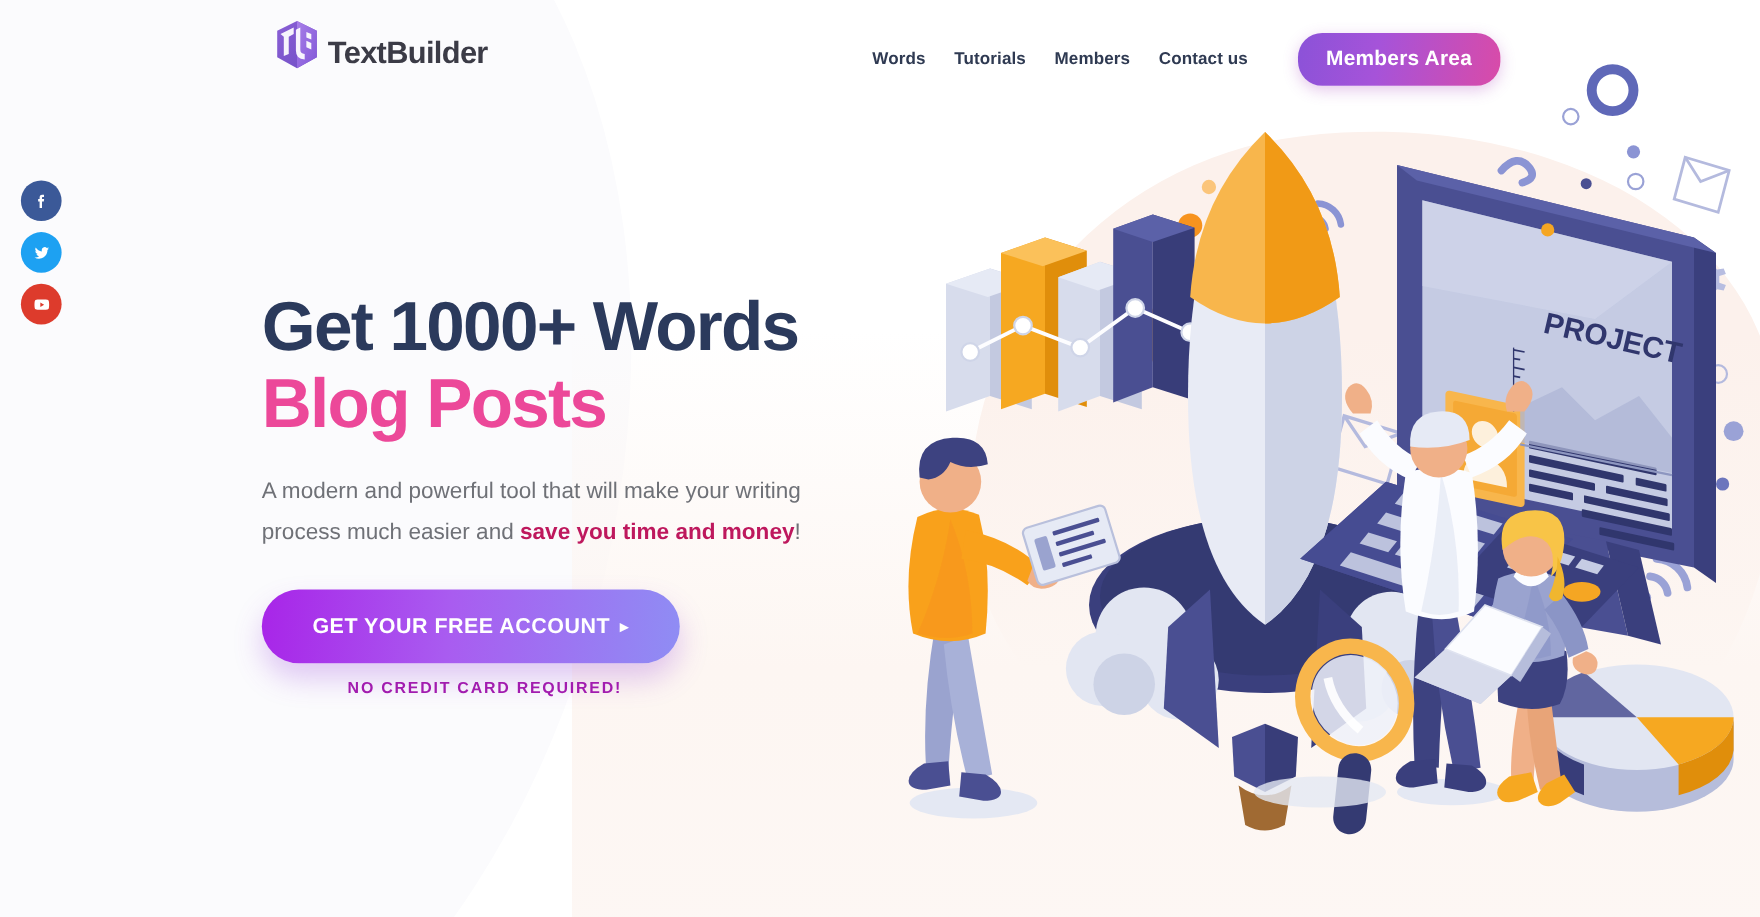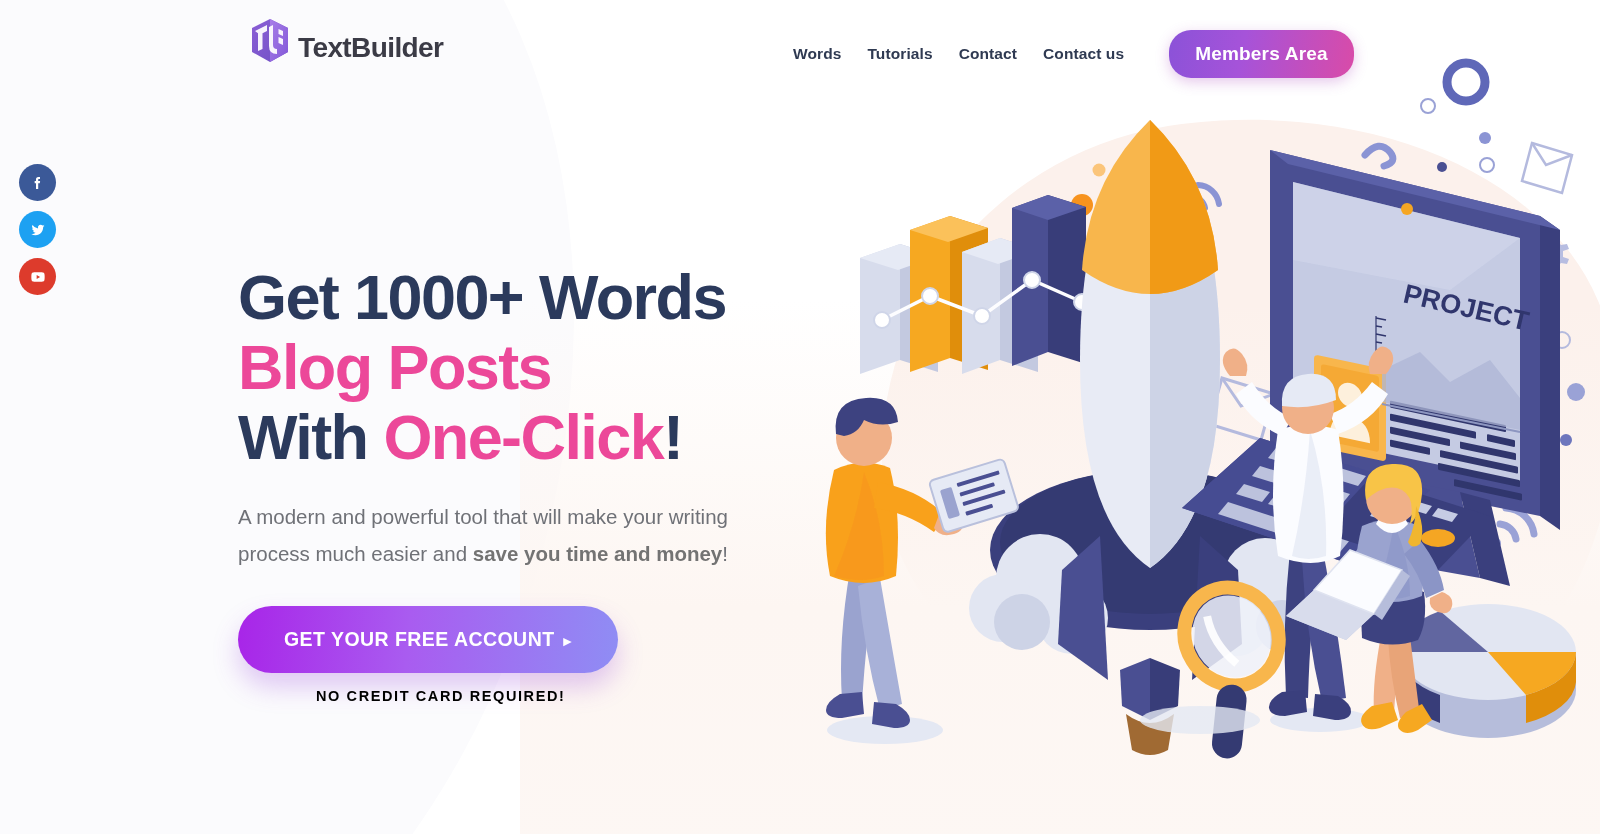--- a/index.html
+++ b/index.html
@@ -82,35 +82,35 @@
     letter-spacing:-1.6px; color:#2b3a5c; margin:0 0 26px 0;
   }
   h1.headline .accent{ color:#ec4899; }
   h1.headline .excl{ color:#2b3a5c; }
   .hl-line{ display:block; white-space:nowrap; }
 
   p.subcopy{
     font-size:20.5px; line-height:37px; color:#6f7177;
     font-weight:normal; max-width:530px; margin-bottom:34px;
   }
-  p.subcopy b{ color:#737373; font-weight:bold; }
+  p.subcopy b{ color:#be185d; font-weight:bold; }
 
   .cta-btn{
     display:inline-flex; align-items:center; gap:9px;
     background:linear-gradient(95deg,#a825e8 0%,#a95cf0 45%,#8f8df4 100%);
     color:#fff; border:none; cursor:pointer;
     font-size:19.5px; font-weight:bold; letter-spacing:0.45px;
     padding:22px 46px; border-radius:34px;
     box-shadow:0 14px 26px rgba(150,70,220,.28);
     justify-content:space-between;
   }
   .cta-arrow{ font-size:15px; line-height:1; transform:translateY(1px); }
   .cta-note{
     margin-top:15px; margin-left:78px;
-    font-size:14.5px; font-weight:bold; letter-spacing:1.6px; color:#000000;
+    font-size:14.5px; font-weight:bold; letter-spacing:1.6px; color:#a21caf;
   }
 
   
   .illus{ position:absolute; left:790px; top:30px; width:810px; height:790px; z-index:10; }
   .illus svg{ width:100%; height:100%; display:block; }
 </style>
 </head>
 <body>
 
 <div class="bg-left-swoosh"></div>
@@ -137,21 +137,21 @@
       <path d="M20 9 L24 7 L24 27 Q24 31 28 31 L28 36 Q20 36 20 28 Z" fill="#ffffff" opacity=".93"></path>
       <path d="M29.5 11 L34 13 L34 18 L29.5 16 Z" fill="#ffffff" opacity=".93"></path>
       <path d="M29.5 19 L34 21 L34 27 L29.5 25 Z" fill="#ffffff" opacity=".93"></path>
     </svg>
     <span class="logo-text">TextBuilder</span>
   </div>
 
   <nav>
     <a class="nav-link">Words</a>
     <a class="nav-link">Tutorials</a>
-    <a class="nav-link">Contact</a>
+    <a class="nav-link">Members</a>
     <a class="nav-link">Contact us</a>
     <button class="members-btn">Members Area</button>
   </nav>
 
 </header>
 
 <div class="social-rail">
   <div class="social-btn sb-fb">
     <svg viewBox="0 0 24 24">
       <path d="M15 3h-2.5C10 3 9 4.5 9 6.8V9H7v3.2h2V21h3.3v-8.8h2.4L15.2 9h-2.9V7.2c0-.8.2-1.2 1.2-1.2H15V3z"></path>
@@ -167,21 +167,20 @@
       <path d="M21.6 7.2a2.5 2.5 0 0 0-1.8-1.8C18.2 5 12 5 12 5s-6.2 0-7.8.4A2.5 2.5 0 0 0 2.4 7.2 26 26 0 0 0 2 12c0 1.6.1 3.2.4 4.8a2.5 2.5 0 0 0 1.8 1.8C5.8 19 12 19 12 19s6.2 0 7.8-.4a2.5 2.5 0 0 0 1.8-1.8c.3-1.6.4-3.2.4-4.8s-.1-3.2-.4-4.8zM10 15V9l5.2 3L10 15z"></path>
     </svg>
   </div>
 </div>
 
 <div class="hero-copy">
 
   <h1 class="headline">
     <span class="hl-line">Get 1000+ Words</span>
     <span class="hl-line accent">Blog Posts</span>
-    <span class="hl-line"><span>With </span><span class="accent">One-Click</span><span class="excl">!</span></span>
   </h1>
 
   <p class="subcopy"><span>A modern and powerful tool that will make your writing process much easier and </span><b>save you time and money</b><span>!</span></p>
 
   <button class="cta-btn">
     <span>GET YOUR FREE ACCOUNT</span>
     <span class="cta-arrow">▸</span>
   </button>
 
   <div class="cta-note">NO CREDIT CARD REQUIRED!</div>

